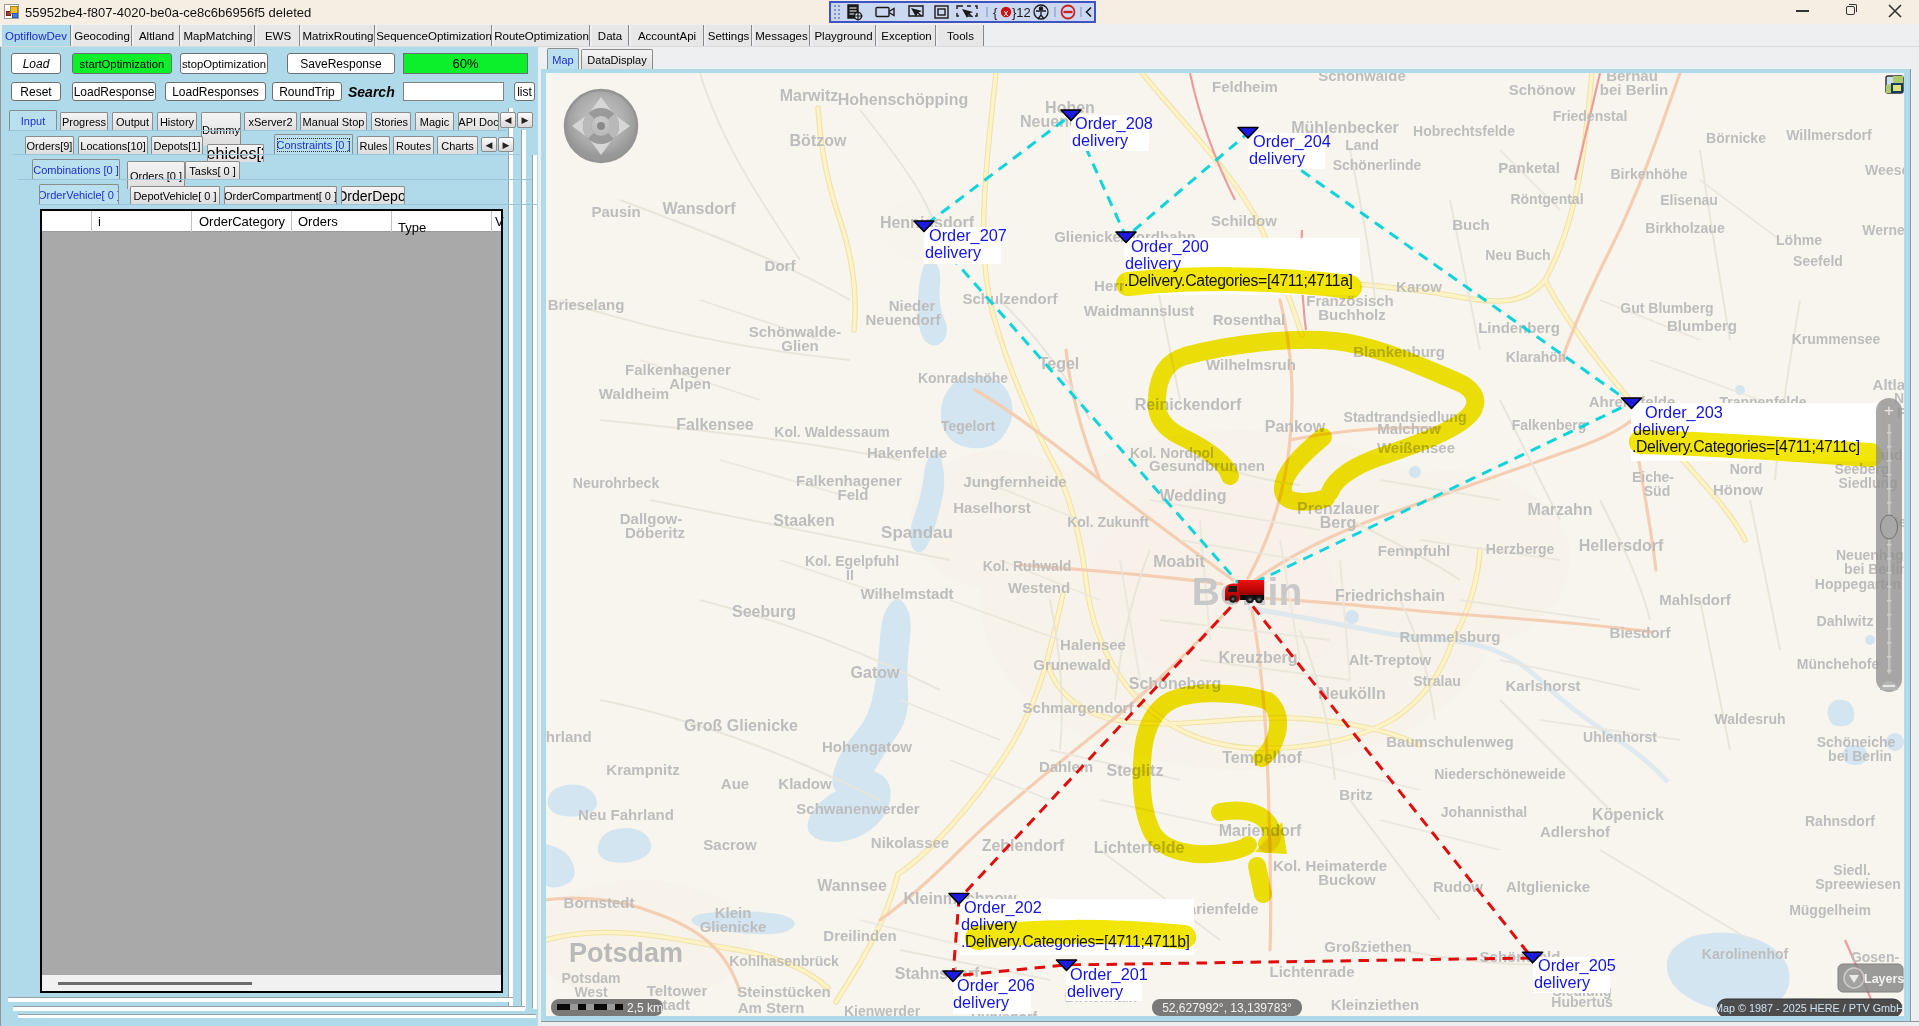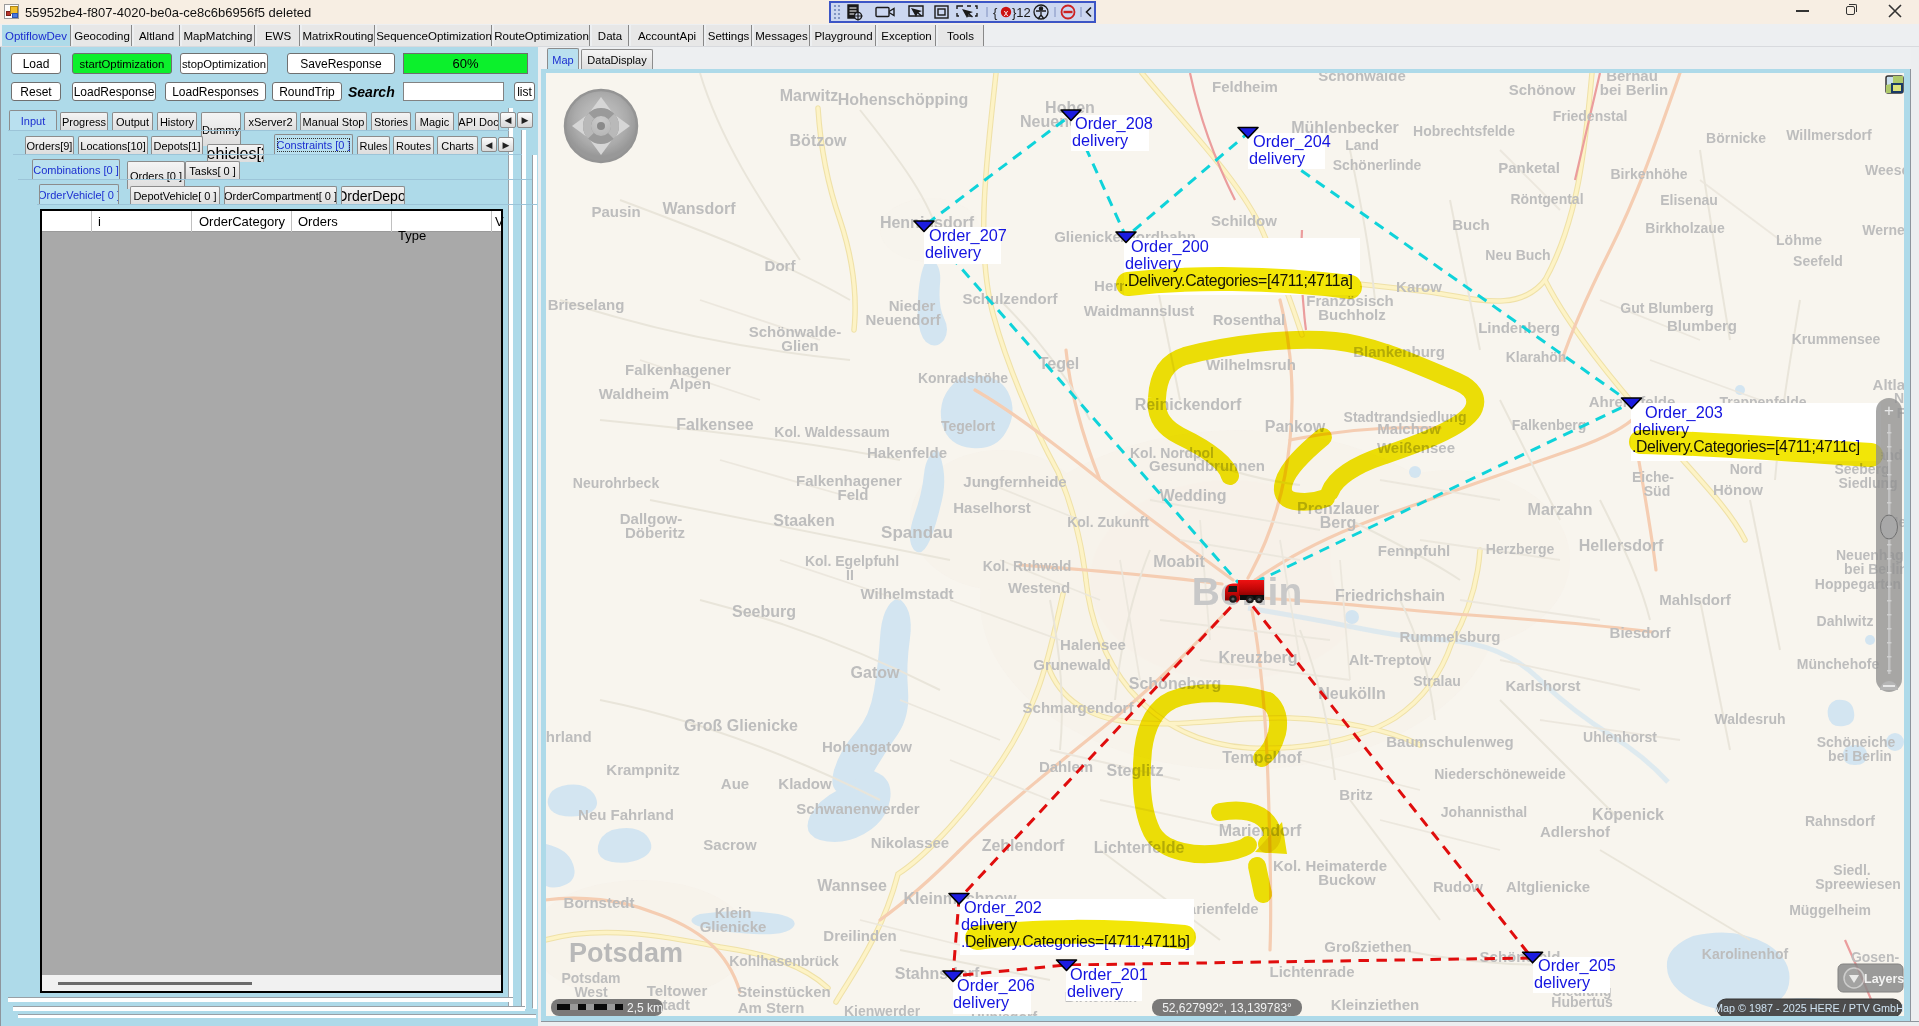--- a/index.html
+++ b/index.html
@@ -92,21 +92,21 @@
 <div class="abs" style="left:522px;top:130px;width:4px;height:879px;background:#fff"></div>
 <div class="abs" style="left:532px;top:155px;width:1px;height:853px;background:#98a0a6"></div>
 <div class="abs" style="left:533px;top:155px;width:4px;height:854px;background:#fff"></div>
 <div class="abs" style="left:538px;top:47px;width:3px;height:979px;background:#eceef0"></div>
 <div class="abs" style="left:8px;top:997px;width:505px;height:1px;background:#98a0a6"></div>
 <div class="abs" style="left:8px;top:998px;width:505px;height:4px;background:#fff"></div>
 <div class="abs" style="left:13px;top:1006px;width:512px;height:1px;background:#98a0a6"></div>
 <div class="abs" style="left:13px;top:1007px;width:512px;height:4px;background:#fff"></div>
 <div class="abs" style="left:18px;top:1014px;width:518px;height:1px;background:#98a0a6"></div>
 <div class="abs" style="left:18px;top:1015px;width:518px;height:3px;background:#fff"></div>
-<div class="btn" style="left:11px;top:53px;width:50px;height:21px;background:#fff;">Load</div>
+<div class="btn" style="left:11px;top:53px;width:50px;height:21px;background:#fff;font-style:italic;">Load</div>
 <div class="btn" style="left:72px;top:53px;width:100px;height:21px;background:#0cf02c;font-size:11.3px;text-align:right;">startOptimization</div>
 <div class="btn" style="left:180px;top:53px;width:88px;height:21px;background:#fff;font-size:11.3px;">stopOptimization</div>
 <div class="btn" style="left:287px;top:53px;width:108px;height:21px;background:#fff;">SaveResponse</div>
 <div class="abs" style="left:403px;top:53px;width:125px;height:21px;background:#0cf02c;border:1px solid #6e6e6e;font-size:13px;display:flex;align-items:center;justify-content:center">60%</div>
 <div class="btn" style="left:11px;top:82px;width:50px;height:19px">Reset</div>
 <div class="btn" style="left:72px;top:82px;width:84px;height:19px">LoadResponse</div>
 <div class="btn" style="left:165px;top:82px;width:101px;height:19px">LoadResponses</div>
 <div class="btn" style="left:272px;top:82px;width:70px;height:19px">RoundTrip</div>
 <div class="abs" style="left:348px;top:84px;width:52px;font-size:14px;font-weight:bold;font-style:italic;color:#000">Search</div>
 <div class="abs" style="left:403px;top:82px;width:101px;height:19px;background:#fff;border:1px solid #828282"></div>
@@ -149,21 +149,21 @@
 <div class="abs" style="left:40px;top:209px;width:463px;height:784px;background:#a9a9a9;border:2px solid #000"></div>
 <div class="abs" style="left:42px;top:211px;width:459px;height:21px;background:#fff;border-bottom:1px solid #9a9a9a"></div>
 <div class="abs" style="left:91px;top:211px;width:1px;height:21px;background:#c0c0c0"></div>
 <div class="abs" style="left:191px;top:211px;width:1px;height:21px;background:#c0c0c0"></div>
 <div class="abs" style="left:291px;top:211px;width:1px;height:21px;background:#c0c0c0"></div>
 <div class="abs" style="left:391px;top:211px;width:1px;height:21px;background:#c0c0c0"></div>
 <div class="abs" style="left:491px;top:211px;width:1px;height:21px;background:#c0c0c0"></div>
 <div class="abs" style="left:98px;top:214px;font-size:13px;color:#000">i</div>
 <div class="abs" style="left:199px;top:214px;font-size:13px;color:#000">OrderCategory</div>
 <div class="abs" style="left:298px;top:214px;font-size:13px;color:#000">Orders</div>
-<div class="abs" style="left:398px;top:228px;font-size:13px;color:#000">Type</div>
+<div class="abs" style="left:398px;top:220px;font-size:13px;color:#000">Type</div>
 <div class="abs" style="left:495px;top:214px;font-size:13px;color:#000">V</div>
 <div class="abs" style="left:42px;top:975px;width:459px;height:16px;background:#f1f1f1"></div>
 <div class="abs" style="left:58px;top:982px;width:194px;height:3px;background:#6b6b6b"></div>
 
 <div class="abs" style="left:541px;top:47px;width:1378px;height:24px;background:#edeff1"></div>
 <div class="tab tabsel" style="left:547px;top:48px;width:32px;height:22px">Map</div>
 <div class="tab" style="left:581px;top:49px;width:72px;height:21px">DataDisplay</div>
 <div class="abs" style="left:541px;top:69px;width:1369px;height:952px;background:#aedae9"></div>
 <div class="abs" style="left:1910px;top:69px;width:1px;height:952px;background:#8e959d"></div>
 <div class="abs" style="left:1911px;top:47px;width:8px;height:979px;background:#eceef0"></div>

